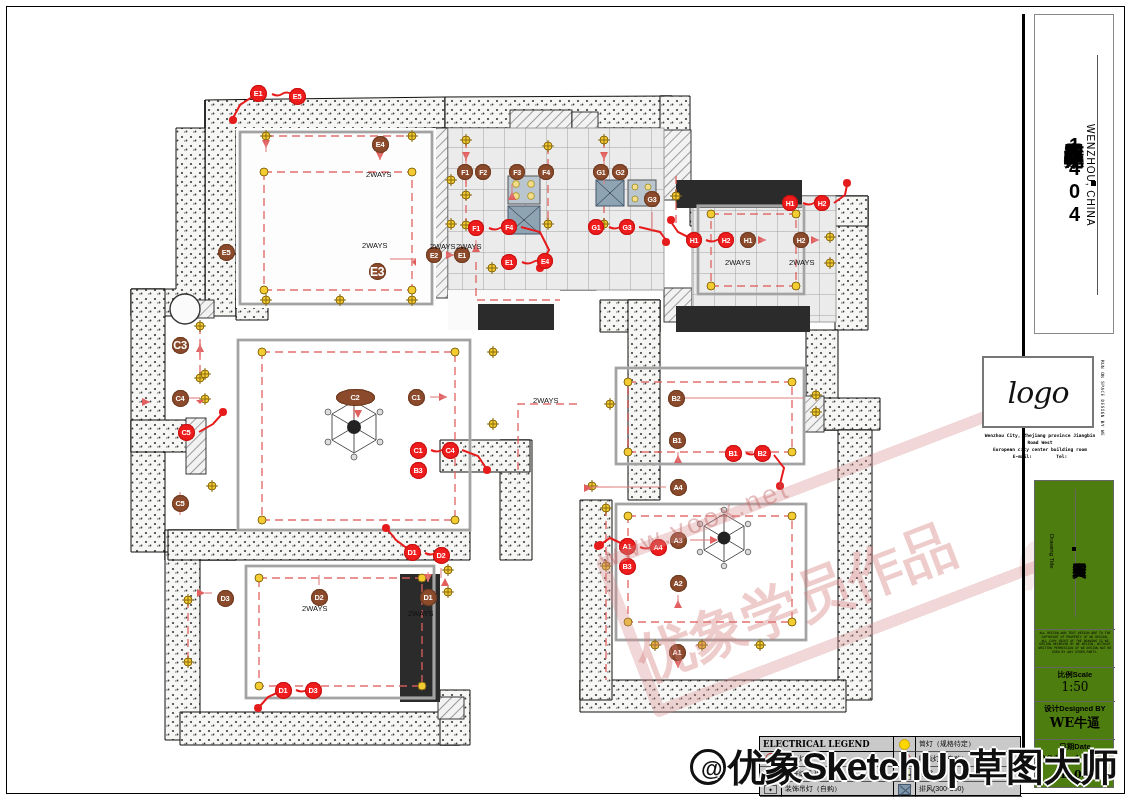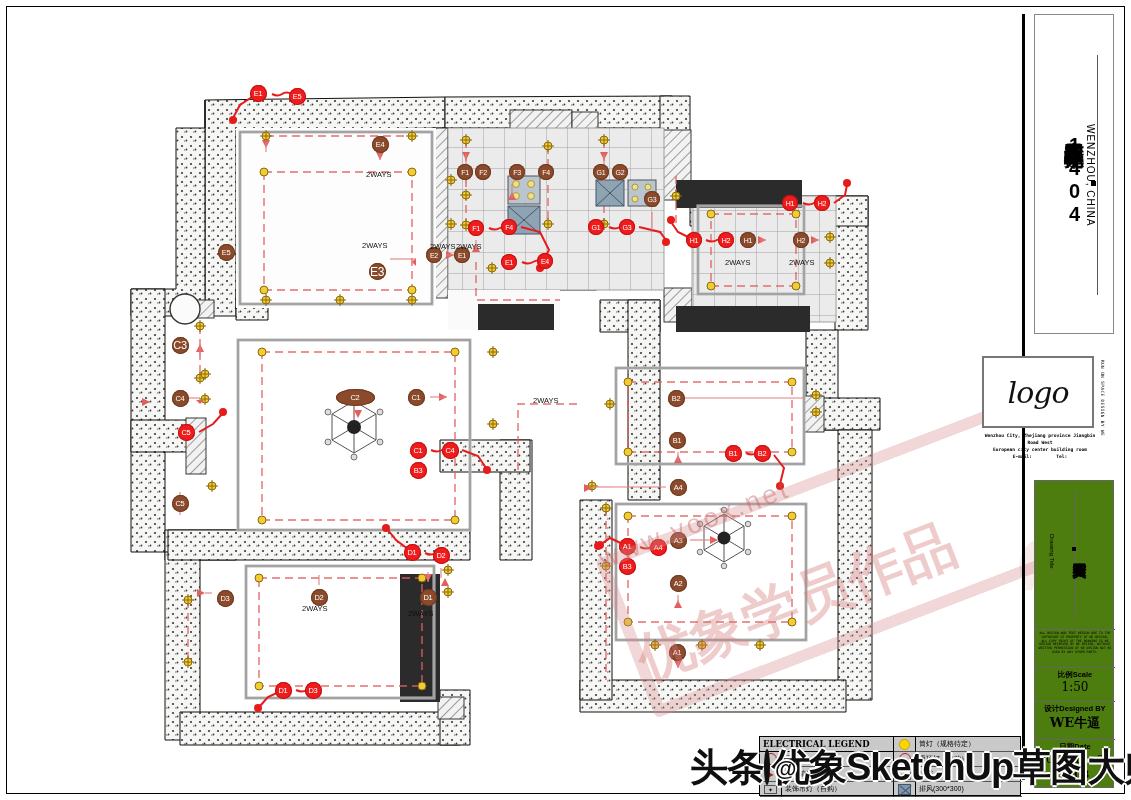--- a/index.html
+++ b/index.html
@@ -146,21 +146,21 @@
   .sym-fan:before { transform:rotate(40deg); }
   .sym-fan:after { transform:rotate(-40deg); }
 
   
   .plan { position:absolute; left:0; top:0; width:1010px; height:800px; }
 
   
   .mk {
     position:absolute; border-radius:50%;
     display:flex; align-items:center; justify-content:center;
-    font-size:7px; font-weight:normal; color:#fff; letter-spacing:-.3px;
+    font-size:7px; font-weight:bold; color:#fff; letter-spacing:-.3px;
     font-family:"Liberation Sans", sans-serif;
   }
   .mk.brown { background:#8a4a2b; box-shadow:0 0 0 1px #6d3a20 inset; }
   .mk.red { background:#ee1c1c; box-shadow:0 0 0 1px #c41010 inset; }
 
   .lbl2w {
     position:absolute; font-size:7.5px; color:#111; font-weight:normal;
     font-family:"Liberation Sans", sans-serif; white-space:nowrap;
   }
   .wm-url {
@@ -801,20 +801,19 @@
         <span class="sym-pend">✦</span>
       </div>
     <div class="lg-txt">装饰吊灯（自购）</div>
     <div class="lg-sym">
         <span class="sym-fan"></span>
       </div>
     <div class="lg-txt last">排风(300*300)</div>
   </div>
 
   <div class="wm-bottom">
-    <span>头条</span>
     <span class="ring">
         <i>@</i>
       </span>
     <span>优象SketchUp草图大师</span>
   </div>
 
 </div>
 
 </body></html>

